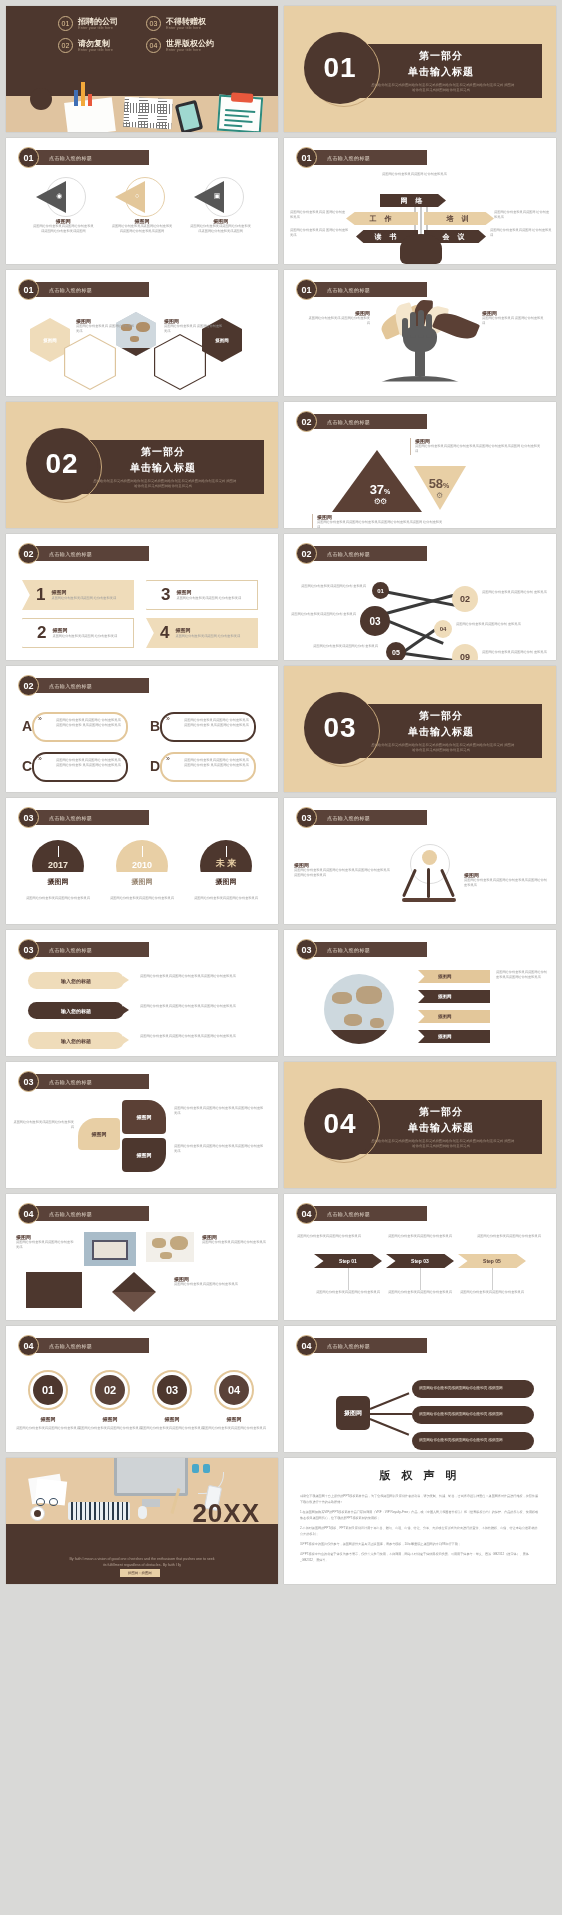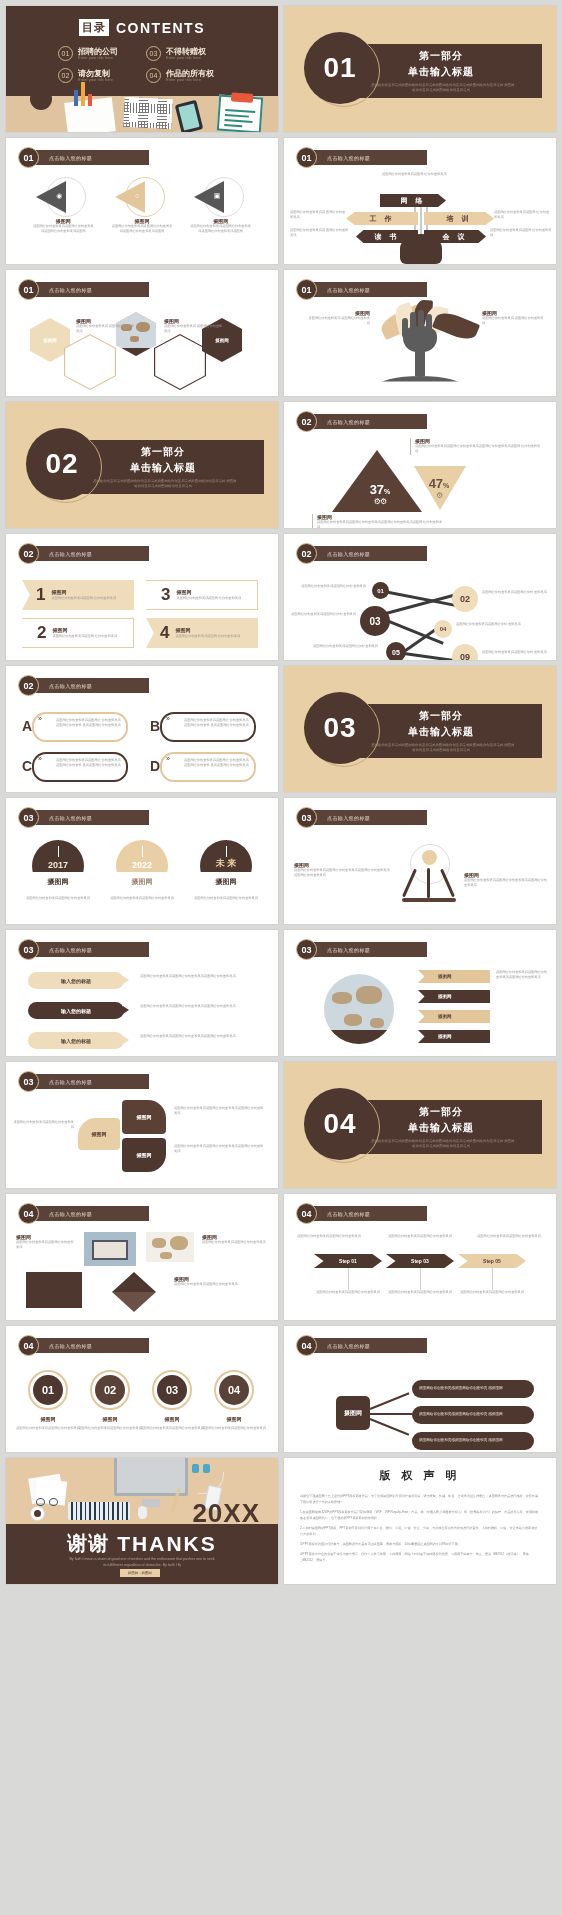--- a/index.html
+++ b/index.html
@@ -398,23 +398,20 @@
   .cr p { color: #8c8c8c; font-size: 3.1px; line-height: 1.95; margin-bottom: 4px; }
 </style>
 </head>
 <body>
 
 <div class="deck">
 
   <div class="row">
 
     <div class="slide toc">
-      <div class="toc-head">
-        <span class="cn">目录</span><span class="en">CONTENTS</span>
-      </div>
       <div class="toc-grid">
         <div class="toc-item">
           <div class="toc-num">01</div>
           <div class="toc-label">
             <div class="t">招聘的公司</div>
             <div class="s">Enter your title here</div>
           </div>
         </div>
         <div class="toc-item">
           <div class="toc-num">03</div>
@@ -426,21 +423,21 @@
         <div class="toc-item">
           <div class="toc-num">02</div>
           <div class="toc-label">
             <div class="t">请勿复制</div>
             <div class="s">Enter your title here</div>
           </div>
         </div>
         <div class="toc-item">
           <div class="toc-num">04</div>
           <div class="toc-label">
-            <div class="t">作品的所有权</div>
+            <div class="t">世界版权公约</div>
             <div class="s">Enter your title here</div>
           </div>
         </div>
       </div>
       <div class="toc-art">
         <div class="cup"></div>
         <div class="paper1"></div>
         <div class="arrowset">
           <div class="ar" style="left:0;height:16px;background:#3f6fb5"></div>
           <div class="ar" style="left:7px;height:24px;background:#f2a93b"></div>
@@ -654,21 +651,21 @@
       <div class="body">
         <div style="position:absolute;left:0;right:0;top:0;bottom:0">
           <div class="pct-up" style="left:48px;top:14px"></div>
           <div class="pct-dn" style="left:130px;top:30px"></div>
 
           <div class="pct-lbl d" style="left:74px;top:46px;width:44px">
             <div class="v"><span>37</span><small>%</small></div>
             <div class="gear">⚙⚙</div>
           </div>
           <div class="pct-lbl" style="left:136px;top:40px;width:38px">
-            <div class="v" style="color:#6a5243"><span>47</span><small>%</small></div>
+            <div class="v" style="color:#6a5243"><span>58</span><small>%</small></div>
             <div class="gear" style="color:#8a7a6a">⚙</div>
           </div>
 
           <div style="position:absolute;left:126px;top:2px;width:132px;border-left:1.5px solid #cbb8a6;padding-left:4px">
             <div class="cap">摄图网</div>
             <div class="ft">摄图网给你创意和灵感摄图网给你创意和灵感摄图网给你创意和灵感摄图网 给你创意和灵感</div>
           </div>
           <div style="position:absolute;left:28px;top:78px;width:132px;border-left:1.5px solid #cbb8a6;padding-left:4px">
             <div class="cap">摄图网</div>
             <div class="ft">摄图网给你创意和灵感摄图网给你创意和灵感摄图网给你创意和灵感摄图网 给你创意和灵感</div>
@@ -833,21 +830,21 @@
           </div>
           <div class="bot">
               <div class="b" style="color:#4d372e">摄图网</div>
             </div>
         </div>
         <div class="ft c" style="position:absolute;left:12px;top:64px;width:80px">摄图网给你创意和灵感摄图网给你创意和灵感</div>
 
         <div class="yc" style="left:110px;top:8px">
           <div class="top" style="background:#e8cfa5">
             <div class="tick"></div>
-            <div class="y" style="color:#fff">2022</div>
+            <div class="y" style="color:#fff">2010</div>
           </div>
           <div class="bot">
               <div class="b" style="color:#9c8a76">摄图网</div>
             </div>
         </div>
         <div class="ft c" style="position:absolute;left:96px;top:64px;width:80px">摄图网给你创意和灵感摄图网给你创意和灵感</div>
 
         <div class="yc" style="left:194px;top:8px">
           <div class="top" style="background:#4d372e">
             <div class="tick"></div>
@@ -1155,23 +1152,20 @@
         </div>
         <div class="hp">
           <b style="left:0"></b>
             <b style="left:11px"></b>
         </div>
         <div class="cord" style="left:192px;top:14px;width:26px;height:22px"></div>
         <div class="smart"></div>
         <div class="pencil"></div>
       </div>
       <div class="yr">20XX</div>
-      <div class="tk">
-        <span class="cn">谢谢</span><span class="en">THANKS</span>
-      </div>
       <div class="sub">
         <div>By faith I mean a vision of good one cherishes and the enthusiasm that pushes one to seek</div>
         <div>its fulfillment regardless of obstacles. By faith I lly</div>
       </div>
       <div class="credit">摄图网：摄图网</div>
     </div>
 
     <div class="slide cr">
       <h1>版 权 声 明</h1>
       <p>感谢您下载摄图网平台上提供的PPT模板素材作品，为了您和摄图网以及原创作者的利益，请勿复制、传播、销售，否则将承担法律责任！摄图网将对作品进行维权，按照传播下载次数进行十倍的索取赔偿！</p>

